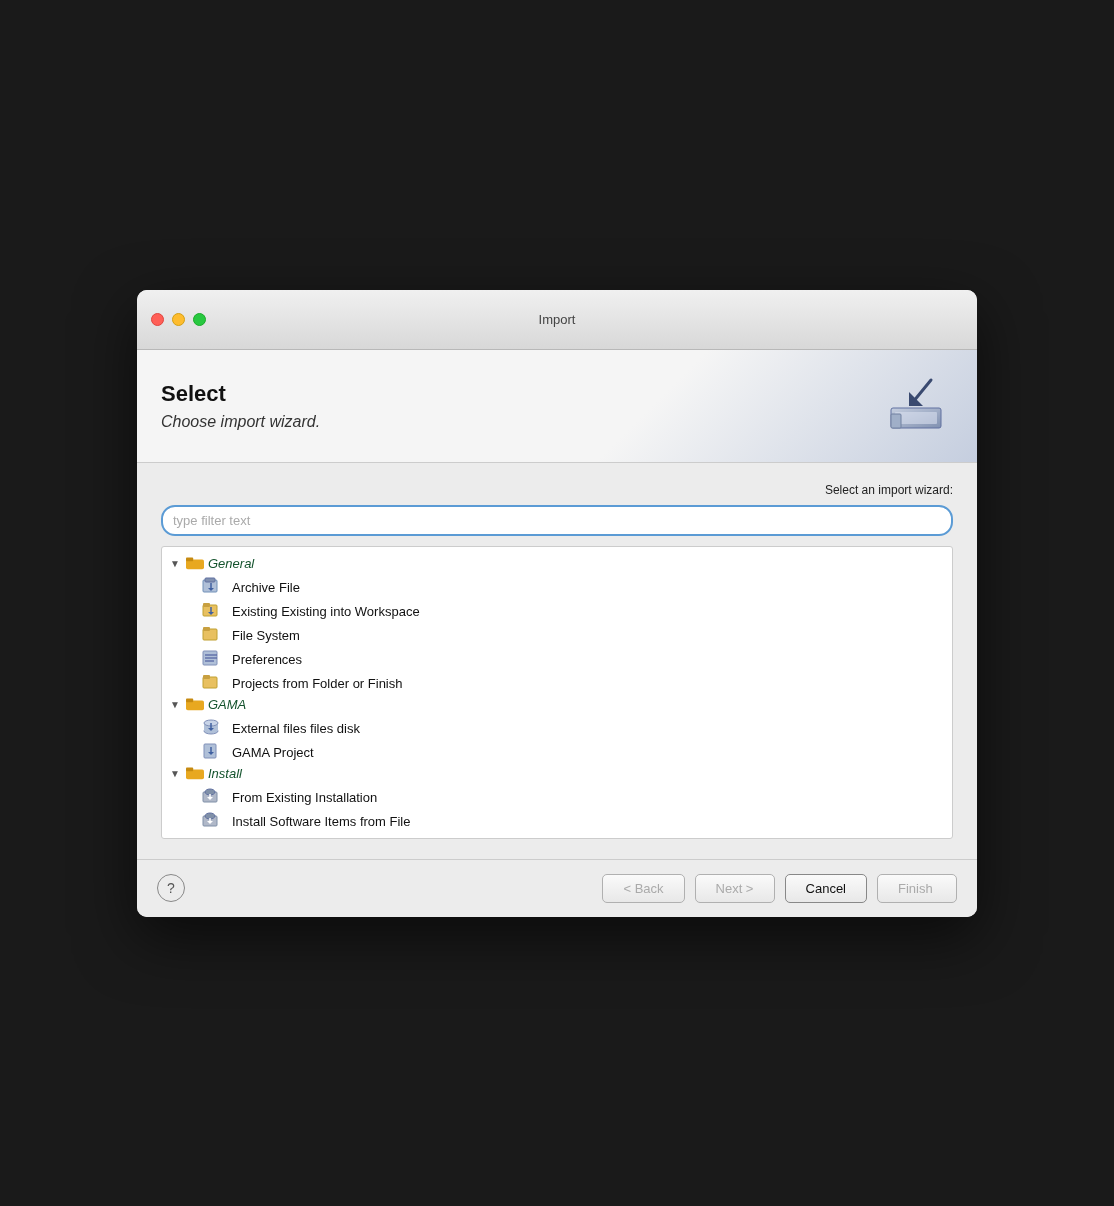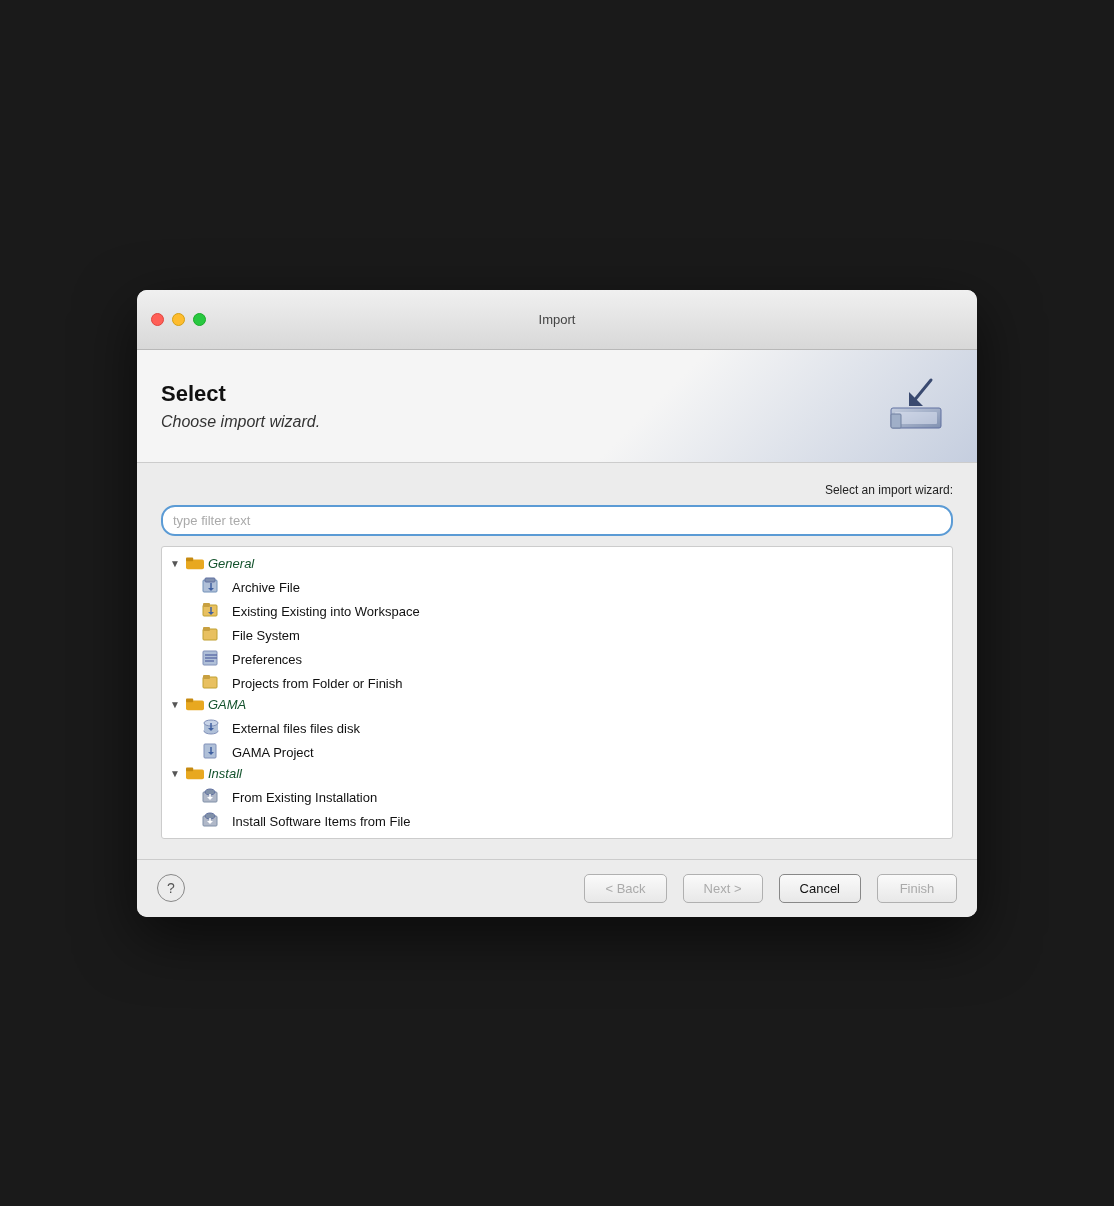--- a/index.html
+++ b/index.html
@@ -181,22 +181,21 @@
     .footer-spacer { flex: 1; }
     .footer-btn {
       padding: 6px 20px;
       font-size: 13px;
       border-radius: 5px;
       border: 1px solid #b0b0b0;
       background: linear-gradient(to bottom, #fafafa, #e8e8e8);
       color: #555;
       cursor: pointer;
       min-width: 80px;
-      text-align: center;
-      margin-left: 6px;
+      text-align: left;
     }
     .footer-btn.cancel {
       color: #111;
       font-weight: 500;
       border: 1.5px solid #888;
     }
     .footer-btn.disabled {
       color: #aaa;
       cursor: default;
     }

